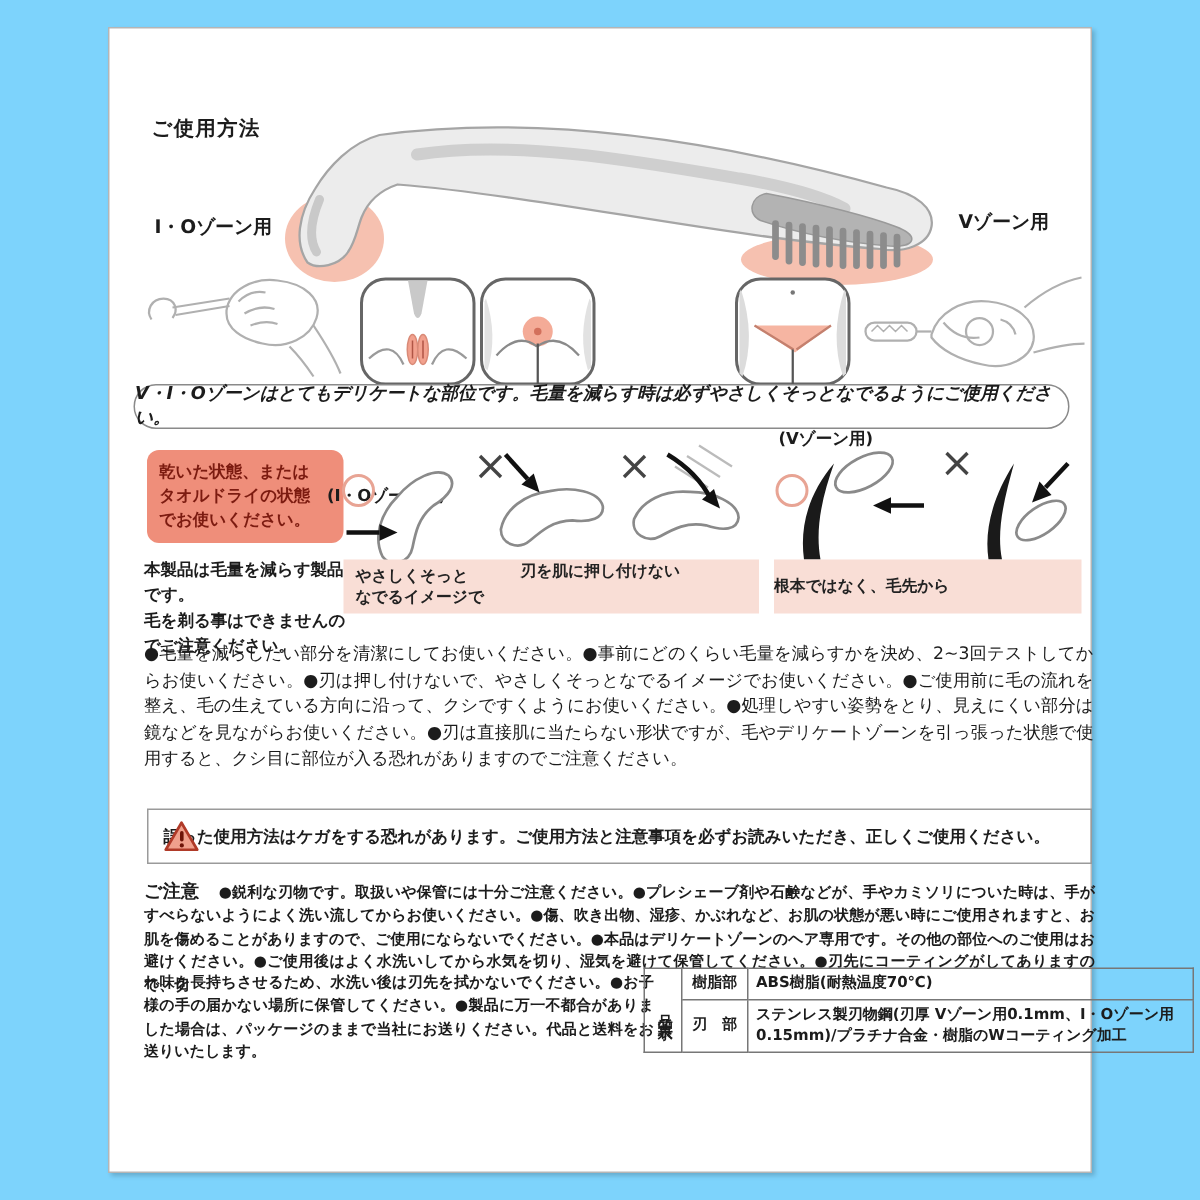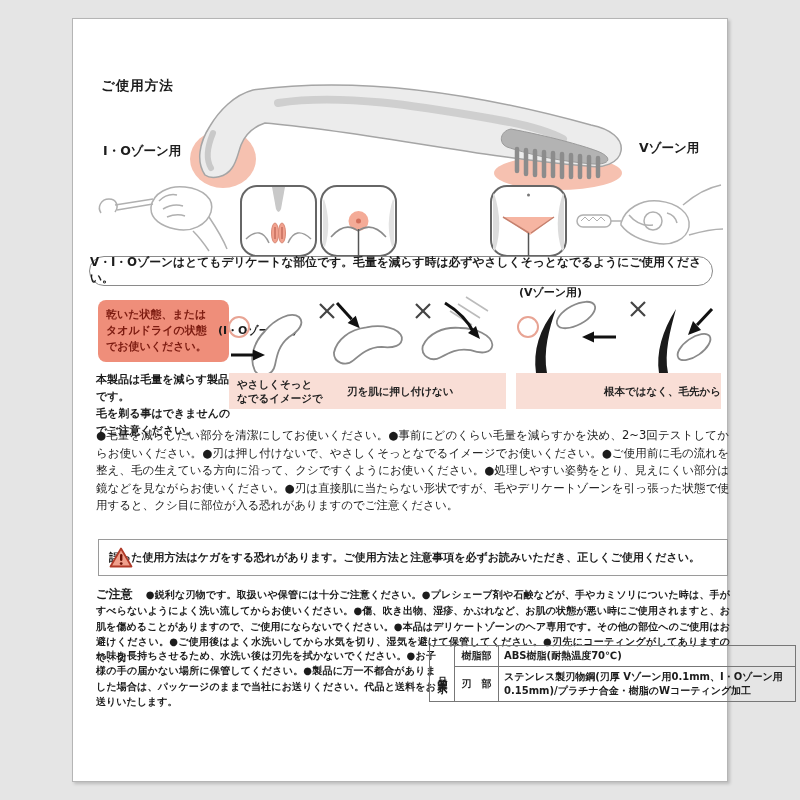--- a/index.html
+++ b/index.html
@@ -1,39 +1,39 @@
 <!DOCTYPE html>
 <html><head>
 <meta charset="utf-8">
 <style>
   * { margin:0; padding:0; box-sizing:border-box; }
   html,body { width:800px; height:800px; background:#fff; font-family:"DejaVu Sans", sans-serif; color:#1c1c1c; }
-  .canvas { position:relative; width:800px; height:800px; background:#e5e5e5; overflow:hidden; }
+  .canvas { position:relative; width:800px; height:800px; background:#7dd3fc; overflow:hidden; }
   .page { position:absolute; left:72px; top:18px; width:656px; height:764px; background:#fff;
           border:1px solid #b5b5b5; box-shadow:2px 2px 3px rgba(0,0,0,.18); }
   .abs { position:absolute; }
   .prelines { white-space:pre-line; }
   .heading { left:28px; top:58px; font-size:13.5px; font-weight:700; letter-spacing:1px; }
   .io-label { left:30px; top:124px; font-size:12.5px; font-weight:700; }
   .v-label  { left:566px; top:121px; font-size:12.5px; font-weight:700; }
   .banner { left:16px; top:237px; width:624px; height:30px; border:1.5px solid #8a8a8a; border-radius:15px;
-            display:flex; align-items:center; justify-content:center; font-size:11.8px; font-weight:700; background:#fff; }
+            display:flex; align-items:center; justify-content:center; font-size:11.8px; font-weight:700; background:#fff;font-style:italic; }
   .drybox { left:25px; top:281px; width:131px; min-height:60px; background:#ef8e7a; border-radius:8px;
             padding:7px 8px; font-size:11px; font-weight:700; line-height:1.45; color:#7c1b10; }
   .drynote { left:23px; top:352px; width:138px; font-size:11px; font-weight:700; line-height:1.55; }
   .usage-title { font-size:11px; font-weight:700; }
   .io-title { left:145px; top:266px;margin-top:38px; }
   .v-title  { left:446px; top:266px; }
   .skinbar { background:#f9ded6; height:36px; top:354px; }
   .bar-io { left:156px; width:277px; }
   .bar-v  { left:443px; width:205px; }
   .cap { position:absolute; font-size:10.5px; font-weight:700; color:#222; line-height:1.35; }
   .cap-ok { left:8px; top:4px; }
-  .cap-ng { left:118px; top:11px; }
-  .cap-v  { left:0; top:11px; width:205px; text-align:right; }
+  .cap-ng { left:118px; top:1px; }
+  .cap-v  { left:0; top:11px; width:205px; text-align:left; }
   .instructions { left:23px; top:408px; width:633px; font-size:11.5px; font-weight:400; line-height:1.53; text-align:justify; }
   .warnbox { left:25px; top:520px; width:630px; height:37px; border:1.5px solid #9a9a9a;
              display:flex; align-items:center; padding:0 10px; gap:9px; }
   .warnbox .txt { font-size:11px; font-weight:700; }
   .cautions1 { left:23px; top:566px; width:634px; font-size:10px; font-weight:700; line-height:1.54; text-align:justify; }
   .cautions1 .title { font-size:12px; font-weight:700; margin-right:13px; }
   .cautions2 { left:23px; top:629px; width:340px; font-size:10px; font-weight:700; line-height:1.54; text-align:justify; }
   table.spec { position:absolute; left:356px; top:626px; width:367px; border-collapse:collapse; font-size:10px; font-weight:700; }
   table.spec td { border:1px solid #777; padding:3px 5px; vertical-align:middle; line-height:1.4; }
   td.vert { writing-mode:vertical-rl; text-orientation:upright; letter-spacing:3px; width:20px; text-align:center; padding:2px 3px; }

